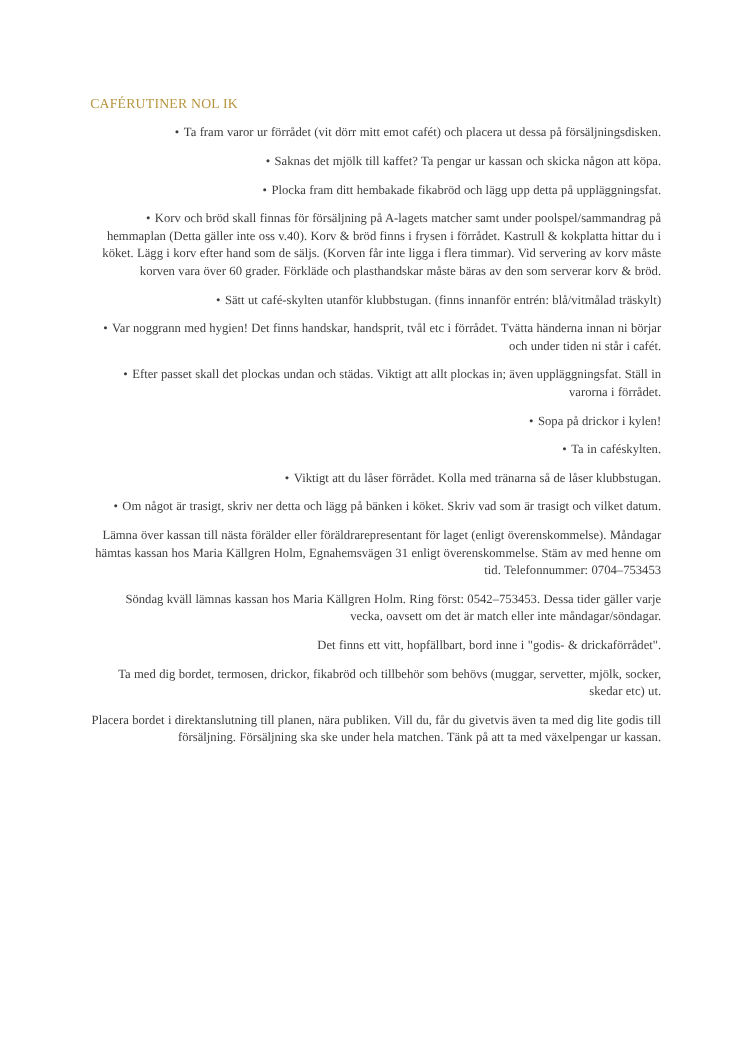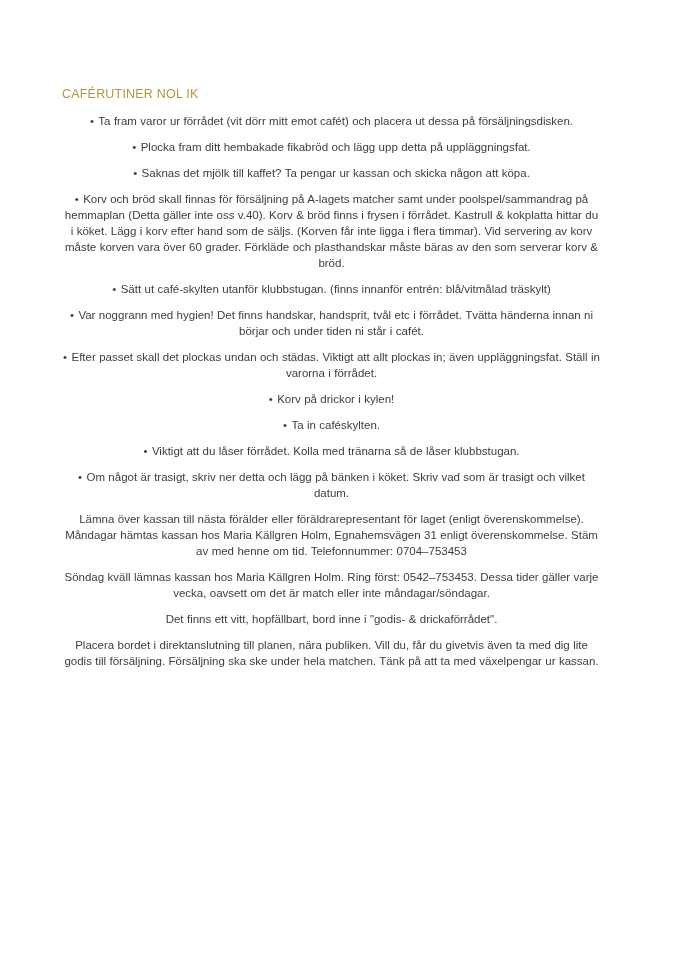--- a/index.html
+++ b/index.html
@@ -9,59 +9,60 @@
   }
   body {
     width: 679px;
     height: 960px;
     overflow: hidden;
   }
   .page {
     box-sizing: border-box;
     width: 679px;
     height: 680px;
-    padding: 86px 78px 0 62px;
+    padding: 86px 78px 0 82px;
     background: #ffffff;
-    font-family: Liberation Sans, sans-serif;
+    font-family: Liberation Serif, serif;
     font-size: 11.5px;
     line-height: 16px;
     color: #3d3d3d;
   }
   .doc-title {
     color: #b6953e;
     font-size: 12.5px;
     line-height: 16px;
     margin: 0 0 11px 0;
     font-weight: 400;
     letter-spacing: 0.2px;
   }
   .block {
     margin: 0 0 10px 0;
-    text-align: center;
+    text-align: right;
     word-spacing: 0.2px;
   }
   .block .marker {
     margin-right: 1px;
   }
 </style>
 </head>
 <body>
 
 <div class="page">
   <p class="doc-title">CAFÉRUTINER NOL IK</p>
   <div id="doc-body">
       <p class="block bullet"><span class="marker">• </span><span>Ta fram varor ur förrådet (vit dörr mitt emot cafét) och placera ut dessa på försäljningsdisken.</span></p>
+      <p class="block bullet"><span class="marker">• </span><span>Saknas det mjölk till kaffet? Ta pengar ur kassan och skicka någon att köpa.</span></p>
       <p class="block bullet"><span class="marker">• </span><span>Plocka fram ditt hembakade fikabröd och lägg upp detta på uppläggningsfat.</span></p>
-      <p class="block bullet"><span class="marker">• </span><span>Saknas det mjölk till kaffet? Ta pengar ur kassan och skicka någon att köpa.</span></p>
       <p class="block bullet"><span class="marker">• </span><span>Korv och bröd skall finnas för försäljning på A-lagets matcher samt under poolspel/sammandrag på hemmaplan (Detta gäller inte oss v.40). Korv &amp; bröd finns i frysen i förrådet. Kastrull &amp; kokplatta hittar du i köket. Lägg i korv efter hand som de säljs. (Korven får inte ligga i flera timmar). Vid servering av korv måste korven vara över 60 grader. Förkläde och plasthandskar måste bäras av den som serverar korv &amp; bröd.</span></p>
       <p class="block bullet"><span class="marker">• </span><span>Sätt ut café-skylten utanför klubbstugan. (finns innanför entrén: blå/vitmålad träskylt)</span></p>
       <p class="block bullet"><span class="marker">• </span><span>Var noggrann med hygien! Det finns handskar, handsprit, tvål etc i förrådet. Tvätta händerna innan ni börjar och under tiden ni står i cafét.</span></p>
       <p class="block bullet"><span class="marker">• </span><span>Efter passet skall det plockas undan och städas. Viktigt att allt plockas in; även uppläggningsfat. Ställ in varorna i förrådet.</span></p>
-      <p class="block bullet"><span class="marker">• </span><span>Korv på drickor i kylen!</span></p>
+      <p class="block bullet"><span class="marker">• </span><span>Sopa på drickor i kylen!</span></p>
       <p class="block bullet"><span class="marker">• </span><span>Ta in caféskylten.</span></p>
       <p class="block bullet"><span class="marker">• </span><span>Viktigt att du låser förrådet. Kolla med tränarna så de låser klubbstugan.</span></p>
       <p class="block bullet"><span class="marker">• </span><span>Om något är trasigt, skriv ner detta och lägg på bänken i köket. Skriv vad som är trasigt och vilket datum.</span></p>
       <p class="block paragraph"><span>Lämna över kassan till nästa förälder eller föräldrarepresentant för laget (enligt överenskommelse). Måndagar hämtas kassan hos Maria Källgren Holm, Egnahemsvägen 31 enligt överenskommelse. Stäm av med henne om tid. Telefonnummer: 0704–753453</span></p>
       <p class="block paragraph"><span>Söndag kväll lämnas kassan hos Maria Källgren Holm. Ring först: 0542–753453. Dessa tider gäller varje vecka, oavsett om det är match eller inte måndagar/söndagar.</span></p>
       <p class="block paragraph"><span>Det finns ett vitt, hopfällbart, bord inne i "godis- &amp; drickaförrådet".</span></p>
+      <p class="block paragraph"><span>Ta med dig bordet, termosen, drickor, fikabröd och tillbehör som behövs (muggar, servetter, mjölk, socker, skedar etc) ut.</span></p>
       <p class="block paragraph"><span>Placera bordet i direktanslutning till planen, nära publiken. Vill du, får du givetvis även ta med dig lite godis till försäljning. Försäljning ska ske under hela matchen. Tänk på att ta med växelpengar ur kassan.</span></p>
     </div>
 </div>
 
 </body></html>

